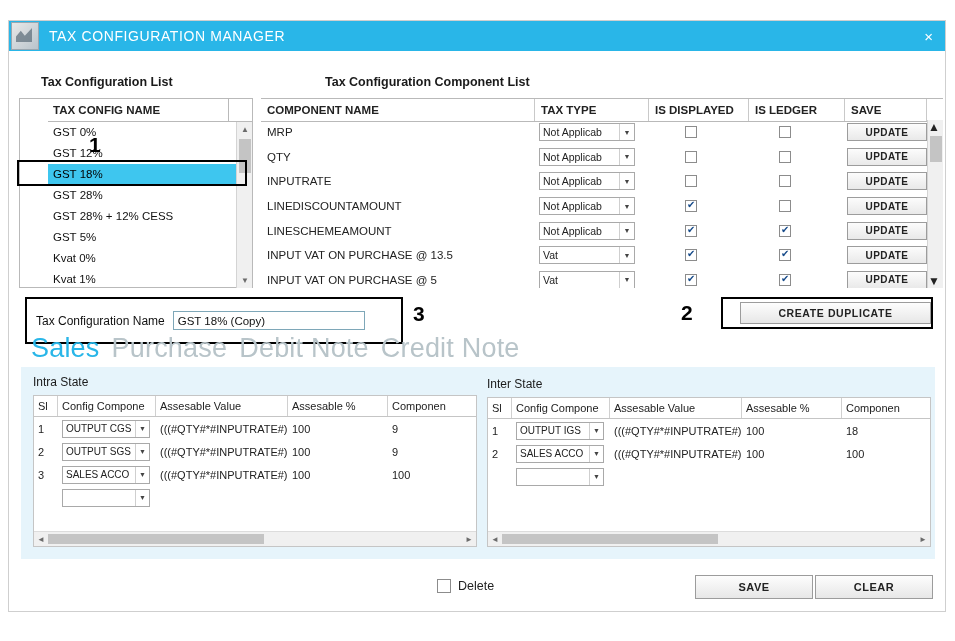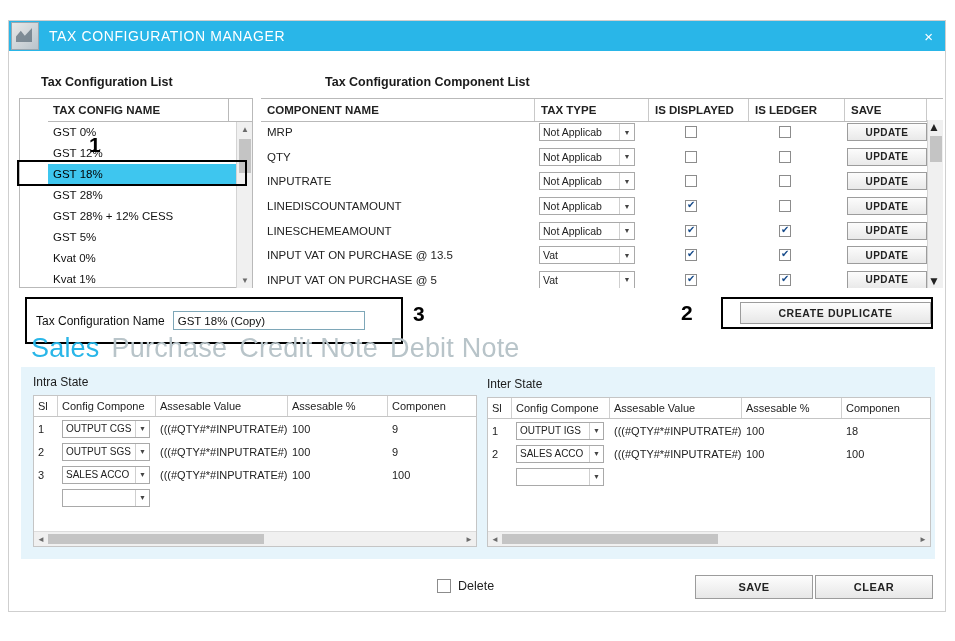--- a/index.html
+++ b/index.html
@@ -676,22 +676,22 @@
   <div class="callout" id="callout-3">3</div>
 
   <div class="callout" id="callout-2">2</div>
   <div class="dup-box">
     <span class="btn-duplicate">CREATE DUPLICATE</span>
   </div>
 
   <div class="tabs">
     <span class="tab active">Sales</span>
     <span class="tab">Purchase</span>
+    <span class="tab">Debit Note</span>
     <span class="tab">Credit Note</span>
-    <span class="tab">Debit Note</span>
   </div>
 
   <div class="lower">
     <div class="sub-title" id="sub-intra">Intra State</div>
     <div class="sub-title" id="sub-inter">Inter State</div>
 
     <div class="subgrid" id="grid-intra">
       <div class="sg-head">
         <div class="w-sl">Sl</div>
         <div class="w-cfg">Config Compone</div>

